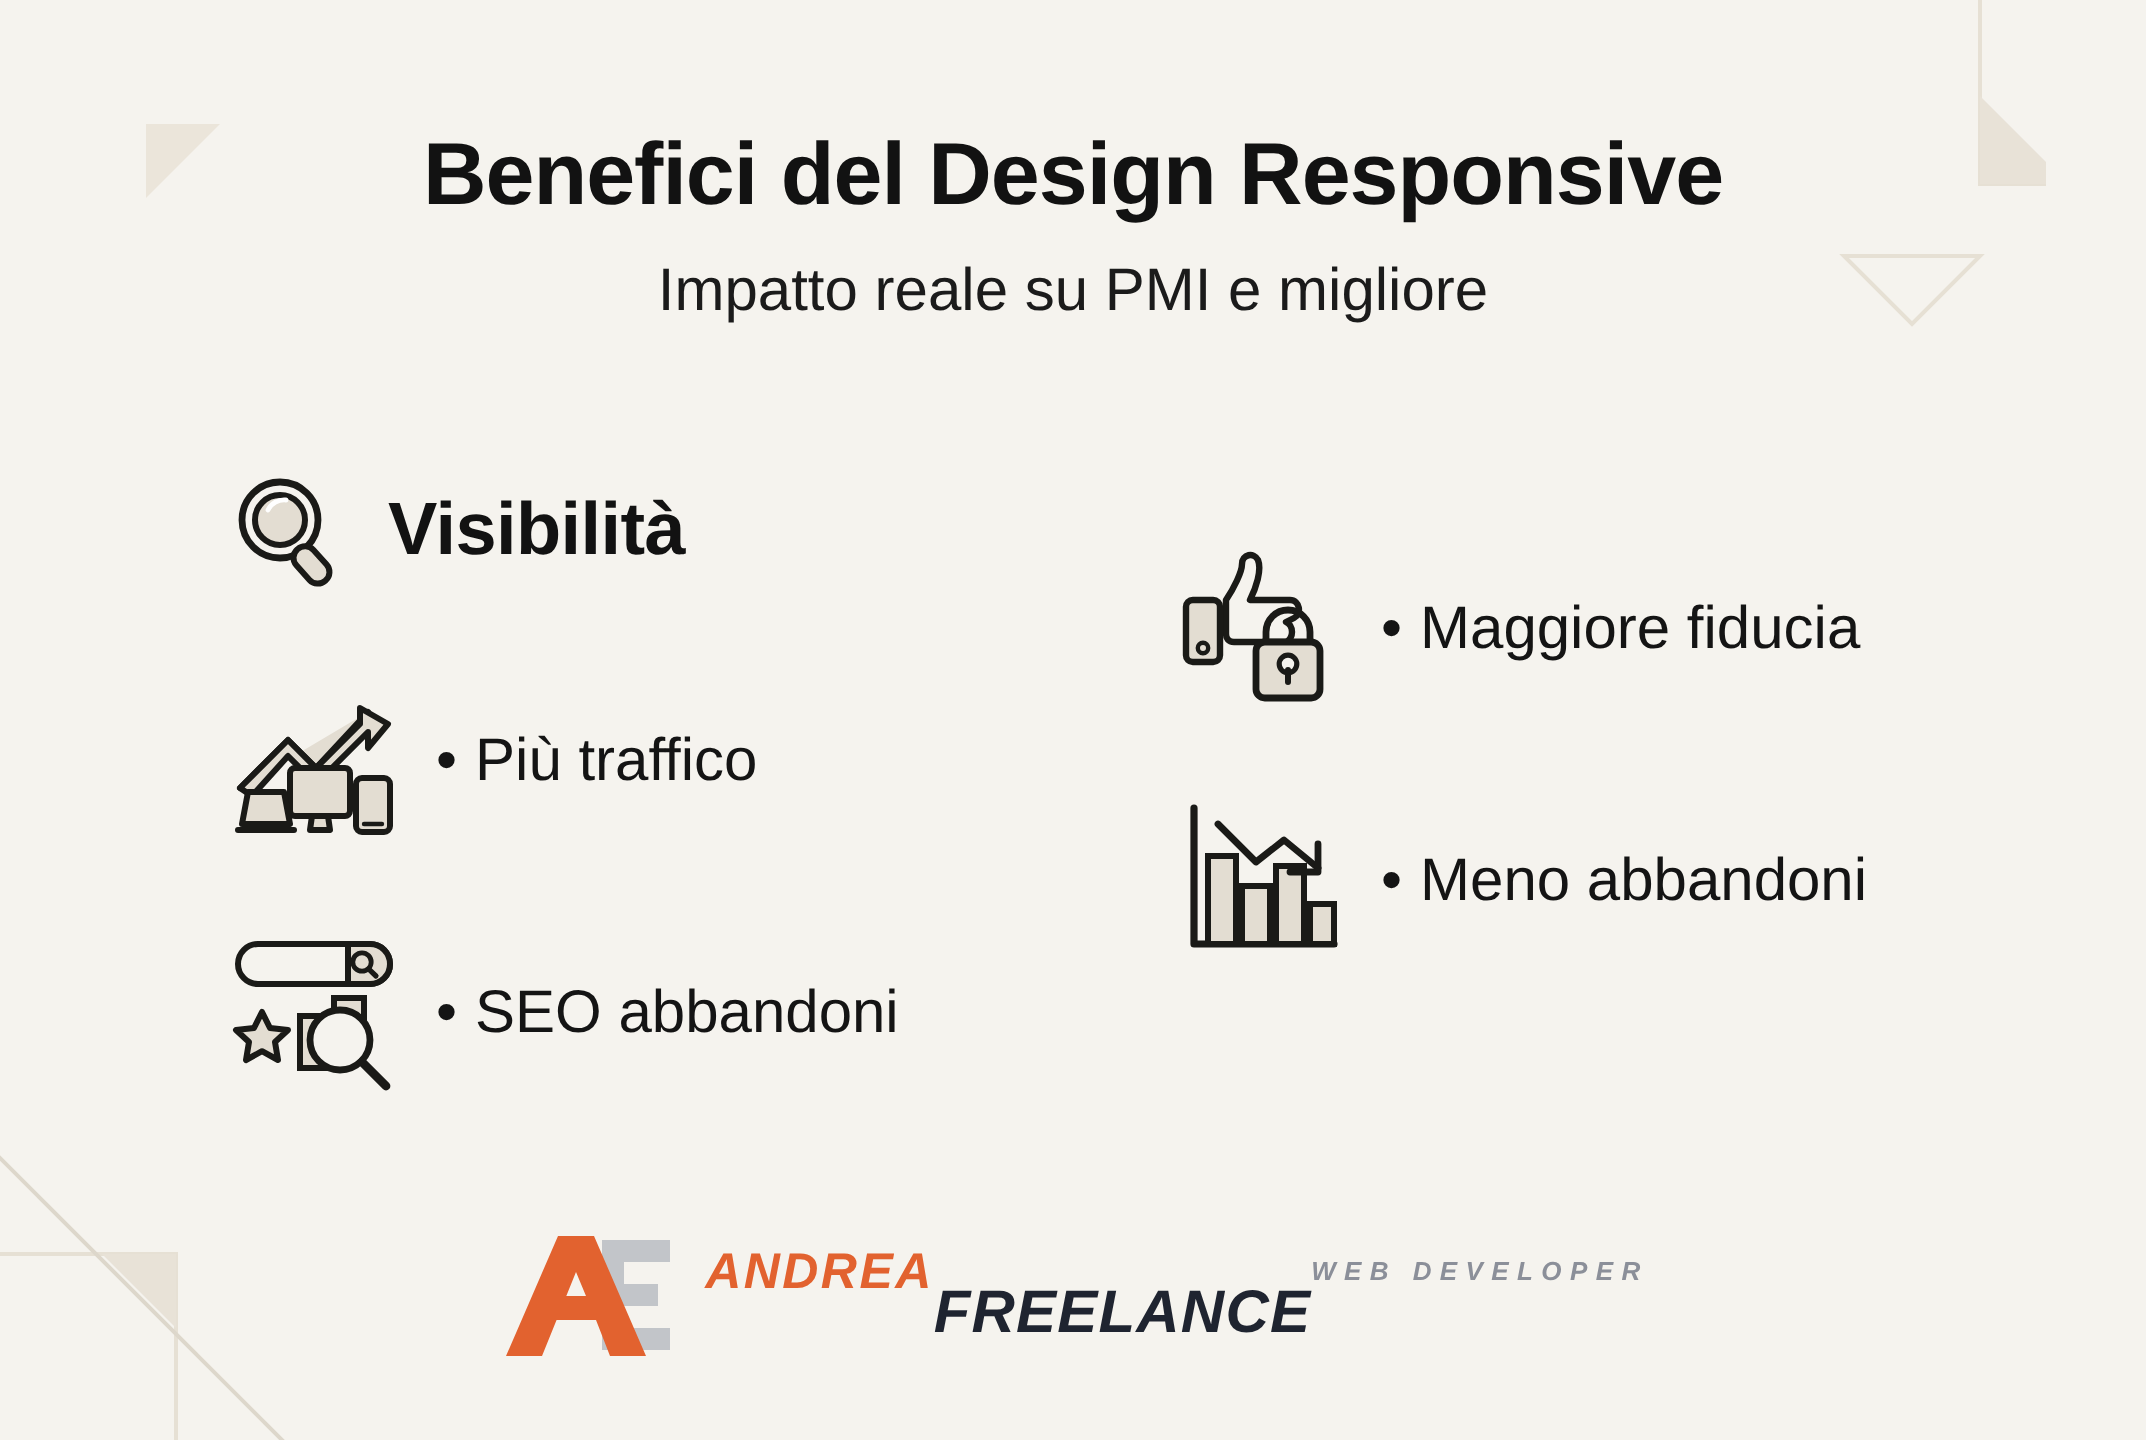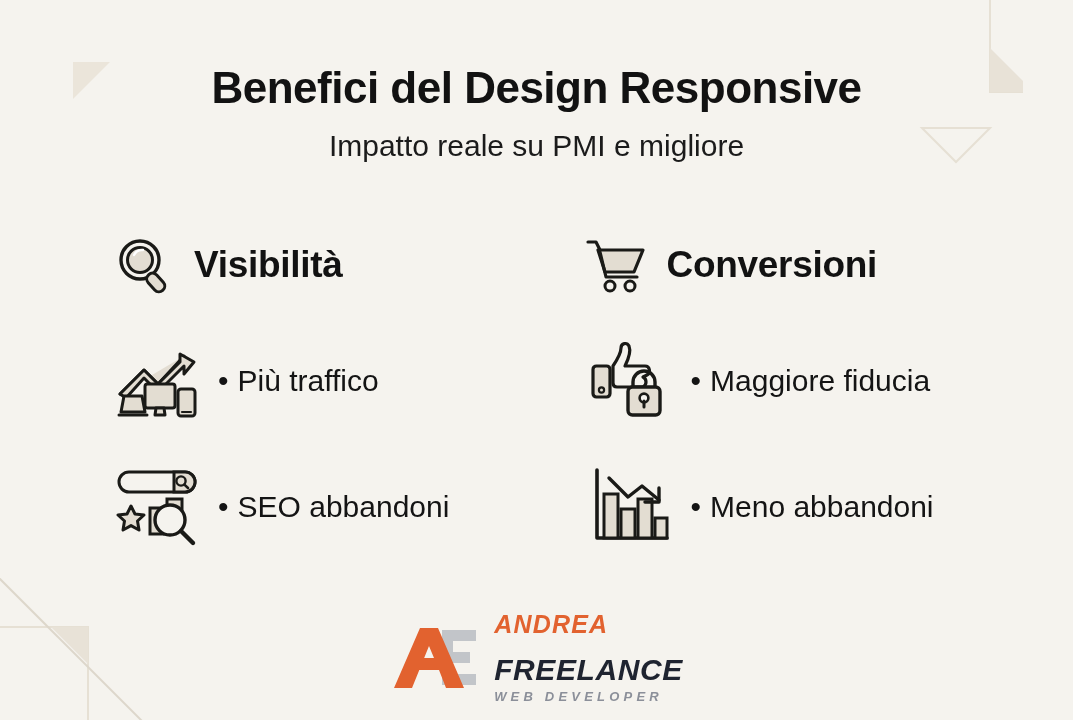--- a/index.html
+++ b/index.html
@@ -133,21 +133,21 @@
     align-items: center;
     gap: 8px;
   }
   .logo-mark {
     width: 96px;
     height: 72px;
     flex: 0 0 96px;
   }
   .logo-text {
     display: flex;
-    flex-direction: column;
+    flex-direction: row;
     justify-content: center;
     line-height: 1;
   }
   .logo-line1 {
     font-size: 25px;
     font-weight: bold;
     font-style: italic;
     color: #e2622f;
     letter-spacing: 1.2px;
   }
@@ -242,32 +242,20 @@
           </svg>
         </span>
         <span class="item-text-wrap">
           <span class="item-bullet">•</span>
           <span class="item-label">SEO abbandoni</span>
         </span>
       </div>
     </div>
 
     <div class="column right">
-      <div class="col-head">
-        <span class="col-head-icon">
-          <svg width="64" height="58" viewBox="0 0 64 58" xmlns="http://www.w3.org/2000/svg">
-            <path d="M3,6 h8 l4,8" fill="none" stroke="#1a1a17" stroke-width="3.2" stroke-linecap="round" stroke-linejoin="round"></path>
-            <path d="M13,14 L58,14 L49,36 L20,36 Z" fill="#e3ddd2" stroke="#1a1a17" stroke-width="3.2" stroke-linejoin="round"></path>
-            <path d="M15,16 L21,41 L52,41" fill="none" stroke="#1a1a17" stroke-width="3.2" stroke-linecap="round" stroke-linejoin="round"></path>
-            <circle cx="25" cy="50" r="5" fill="#f5f3ee" stroke="#1a1a17" stroke-width="3"></circle>
-            <circle cx="45" cy="50" r="5" fill="#f5f3ee" stroke="#1a1a17" stroke-width="3"></circle>
-          </svg>
-        </span>
-        <span class="col-head-title">Conversioni</span>
-      </div>
 
       <div class="item">
         <span class="item-icon">
           <svg width="92" height="82" viewBox="0 0 92 82" xmlns="http://www.w3.org/2000/svg">
             <path d="M26,26 C30,20 34,12 34,8 C34,3 40,2 42,6 C44,11 41,20 38,26 L58,26 C63,26 64,33 60,35 L56,37
                      C60,39 60,45 56,47 L30,47 C27,47 26,45 26,43 Z" fill="#f5f3ee" stroke="#1a1a17" stroke-width="3.2" stroke-linejoin="round"></path>
             <rect x="6" y="26" width="17" height="31" rx="3.4" fill="#e3ddd2" stroke="#1a1a17" stroke-width="3.2"></rect>
             <circle cx="14.5" cy="50" r="2.6" fill="none" stroke="#1a1a17" stroke-width="2.2"></circle>
             <path d="M46,48 v-6 a11,11 0 0 1 22,0 v6" fill="none" stroke="#1a1a17" stroke-width="3.4"></path>
             <rect x="41" y="47" width="32" height="28" rx="4.4" fill="#e3ddd2" stroke="#1a1a17" stroke-width="3.4"></rect>

